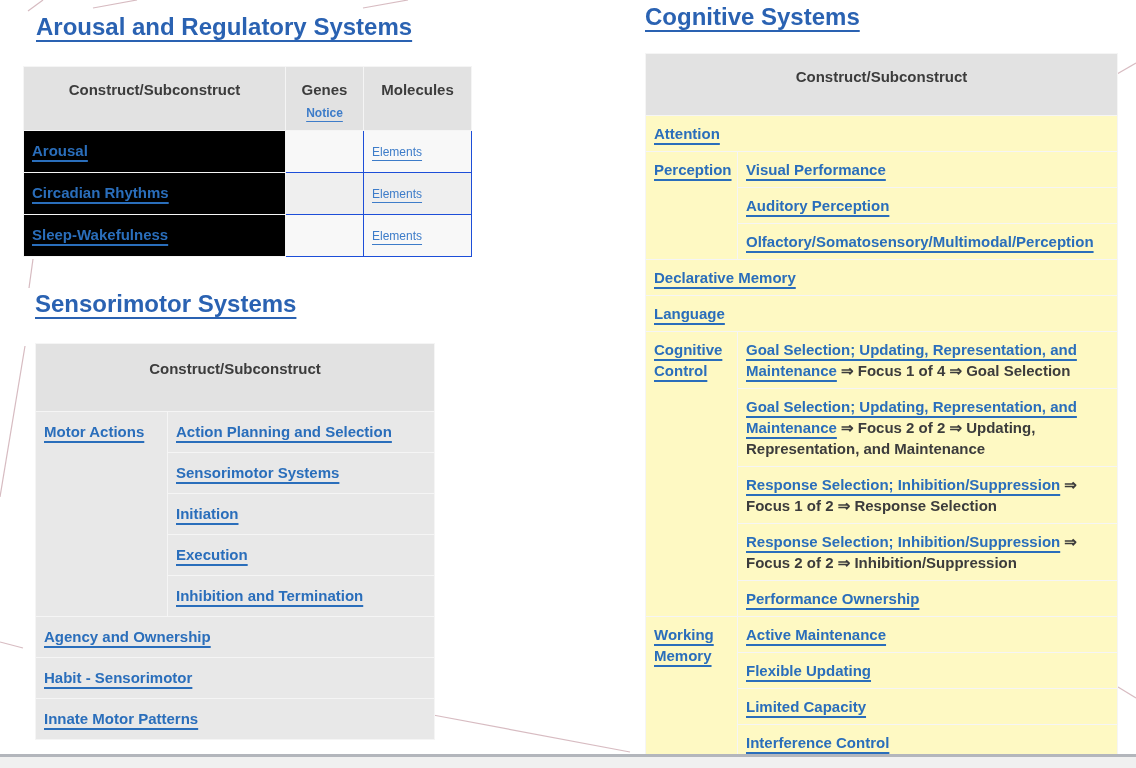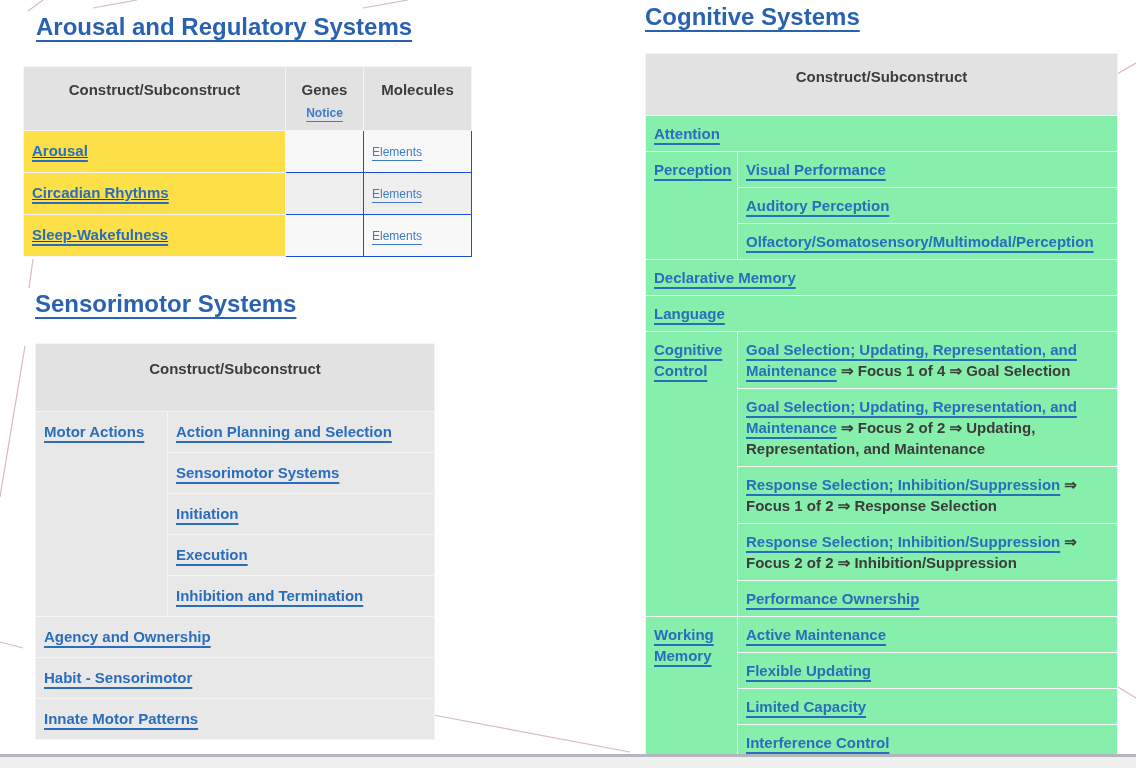--- a/index.html
+++ b/index.html
@@ -48,32 +48,32 @@
   }
   a.small-link {
     color: #3d7cc9; font-weight: normal; font-size: 12px; cursor: pointer;
     text-decoration: underline; text-underline-offset: 4px;
   }
   a.notice-link { font-weight: bold; }
   .rest { color: #3c3c3c; font-weight: bold; }
 
   
   .t1 thead th { padding: 12px 8px 6px; }
-  .t1 tbody th { background: #fde047; text-decoration: underline; }
+  .t1 tbody th { background: #000000; }
   .t1 tbody td { border: 1px solid #1d4ed8; padding: 9px 8px; line-height: 22px; background: #f8f8f8; }
   .t1 tbody tr.even td { background: #efefef; }
 
   
   .t2 thead th { padding: 14px 8px 31px; }
   .t2 tbody th { background: #e8e8e8; }
 
   
   .t3 { font-size: 15px; }
   .t3 thead th { padding: 12px 8px 27px; }
-  .t3 tbody th { background: #86efac; padding: 7px 8px 7px 8px; line-height: 21px; margin-left: 27px; }
+  .t3 tbody th { background: #fef9c3; padding: 7px 8px 7px 8px; line-height: 21px; margin-left: 27px; }
   .t3 .clip { white-space: nowrap; overflow: hidden; }
 
   .footer-bar {
     position: absolute; left: 0; right: 0; top: 754px; bottom: 0;
     background: #f0f0f0; border-top: 3px solid #b3b6bc; z-index: 2;
   }
 </style>
 </head>
 <body>
 

